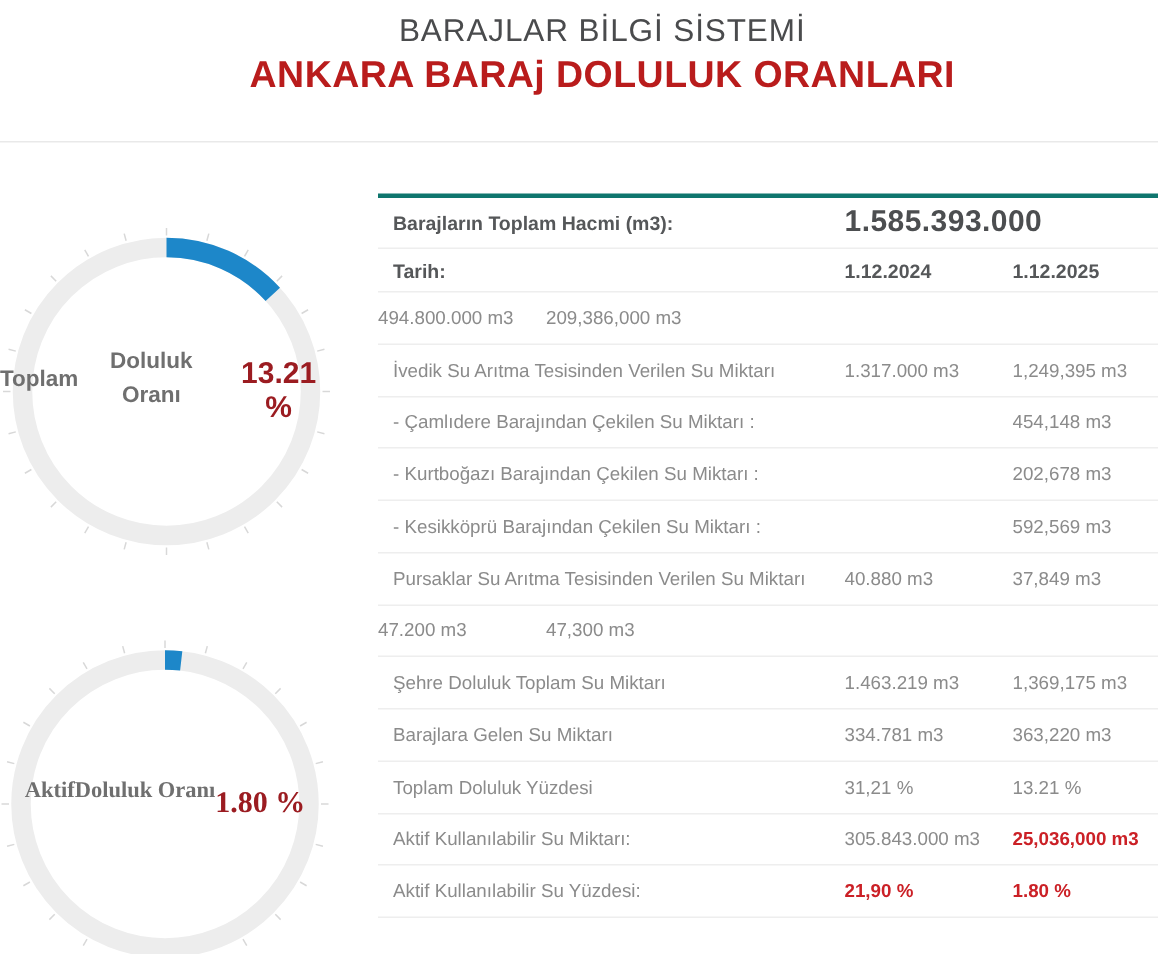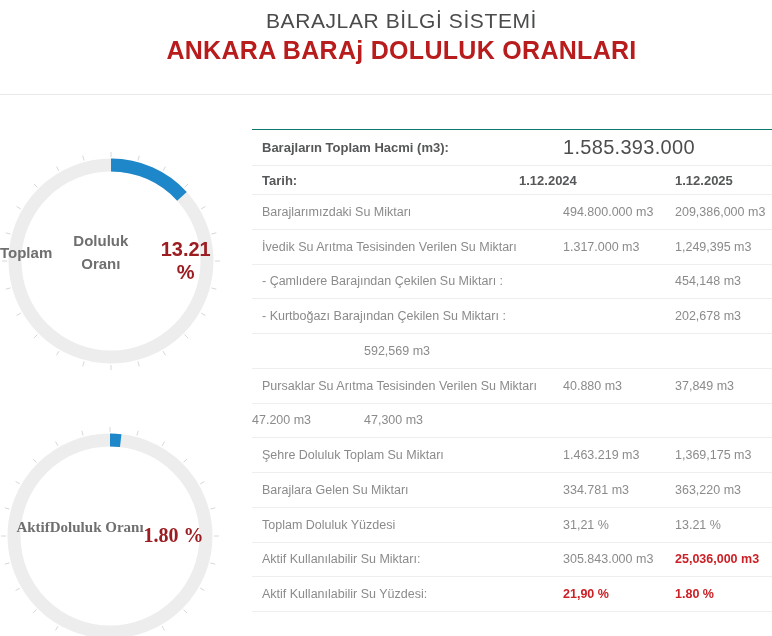--- a/index.html
+++ b/index.html
@@ -25,29 +25,29 @@
   .gauge-text{
     position:absolute;inset:0;display:flex;flex-direction:row;align-items:center;
     justify-content:center;padding-bottom:18px;text-align:center;
   }
   .gauge-label{font-size:15px;font-weight:700;color:#6f6f6f;line-height:23px;}
   .gauge-value{font-size:20px;font-weight:700;color:var(--dark-red,#9b1c21);margin-top:17px;line-height:23px;}
 
   
   .data-table{position:absolute;left:252px;top:129px;width:520px;}
   .row{display:flex;align-items:center;border-bottom:1px solid #eeeeee;box-sizing:border-box;}
-  .volume-row{height:37px;border-top:1px solid #0f766e;}
-  .date-row{height:29px;gap:44px;}
+  .volume-row{height:37px;border-top:3px solid #0f766e;}
+  .date-row{height:29px;}
   .data-row{height:34.75px;}
   .cell{box-sizing:border-box;font-size:12.5px;color:#8b8b8b;white-space:nowrap;overflow:hidden;}
   .cell.label{flex:1;padding-left:10px;}
   .cell.v1{width:112px;}
   .cell.v2{width:97px;}
   .cell.bold{font-weight:700;color:#555759;font-size:13px;}
-  .cell.big-value{width:209px;font-size:20px;font-weight:400;color:#4c4e50;letter-spacing:.3px;}
+  .cell.big-value{width:209px;font-size:20px;font-weight:700;color:#4c4e50;letter-spacing:.3px;}
   .cell.red{color:var(--bright-red,#cb2026);font-weight:700;}
 </style>
 </head>
 <body>
 
 <div class="page">
 
   <div class="site-header">
     <div class="title-light">BARAJLAR BİLGİ SİSTEMİ</div>
     <div class="title-bold">ANKARA BARAj DOLULUK ORANLARI</div>
@@ -138,40 +138,40 @@
       <div class="cell big-value">1.585.393.000</div>
     </div>
 
     <div class="row date-row">
       <div class="cell label bold">Tarih:</div>
       <div class="cell v1 bold">1.12.2024</div>
       <div class="cell v2 bold">1.12.2025</div>
     </div>
 
     <div class="row data-row">
-      <div class="cell label">Barajlarımızdaki Su Miktarı</div>
       <div class="cell v1">494.800.000 m3</div>
       <div class="cell v2">209,386,000 m3</div>
     </div>
     <div class="row data-row">
       <div class="cell label">İvedik Su Arıtma Tesisinden Verilen Su Miktarı</div>
       <div class="cell v1">1.317.000 m3</div>
       <div class="cell v2">1,249,395 m3</div>
     </div>
     <div class="row data-row">
       <div class="cell label">- Çamlıdere Barajından Çekilen Su Miktarı :</div>
       <div class="cell v1"></div>
       <div class="cell v2">454,148 m3</div>
     </div>
     <div class="row data-row">
       <div class="cell label">- Kurtboğazı Barajından Çekilen Su Miktarı :</div>
       <div class="cell v1"></div>
       <div class="cell v2">202,678 m3</div>
     </div>
     <div class="row data-row">
+      <div class="cell label">- Kesikköprü Barajından Çekilen Su Miktarı :</div>
       <div class="cell v1"></div>
       <div class="cell v2">592,569 m3</div>
     </div>
     <div class="row data-row">
       <div class="cell label">Pursaklar Su Arıtma Tesisinden Verilen Su Miktarı</div>
       <div class="cell v1">40.880 m3</div>
       <div class="cell v2">37,849 m3</div>
     </div>
     <div class="row data-row">
       <div class="cell v1">47.200 m3</div>

